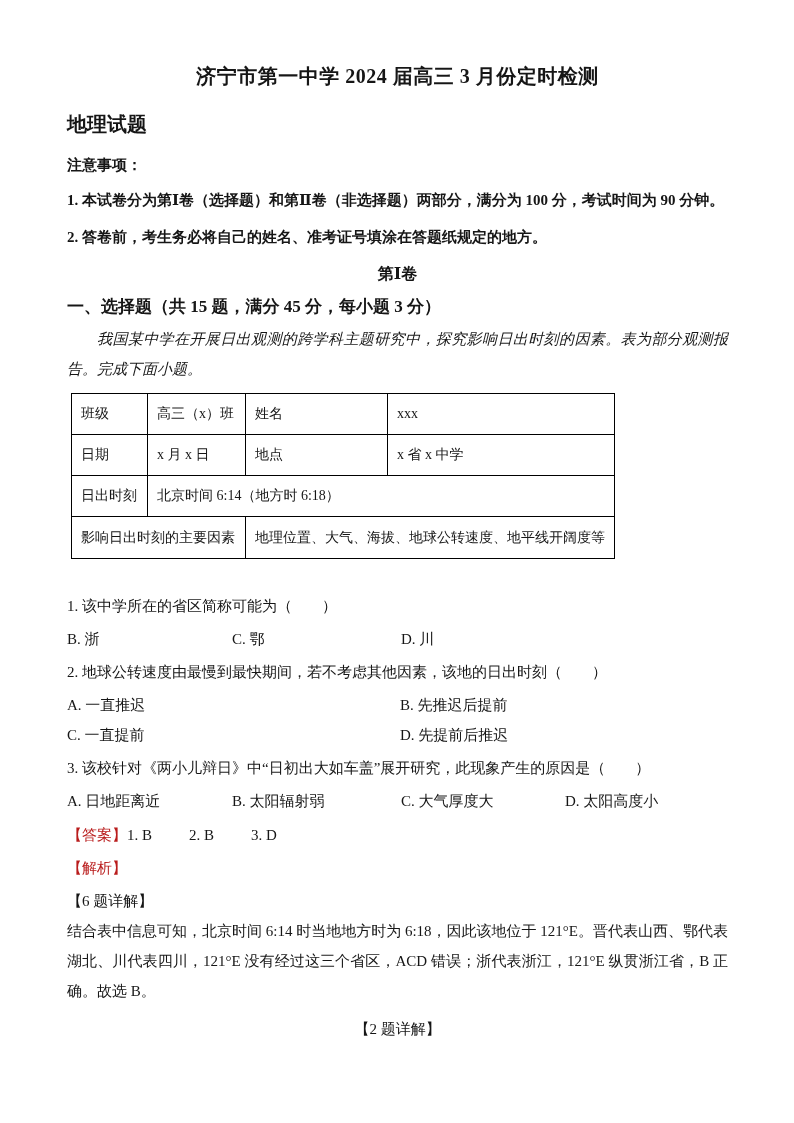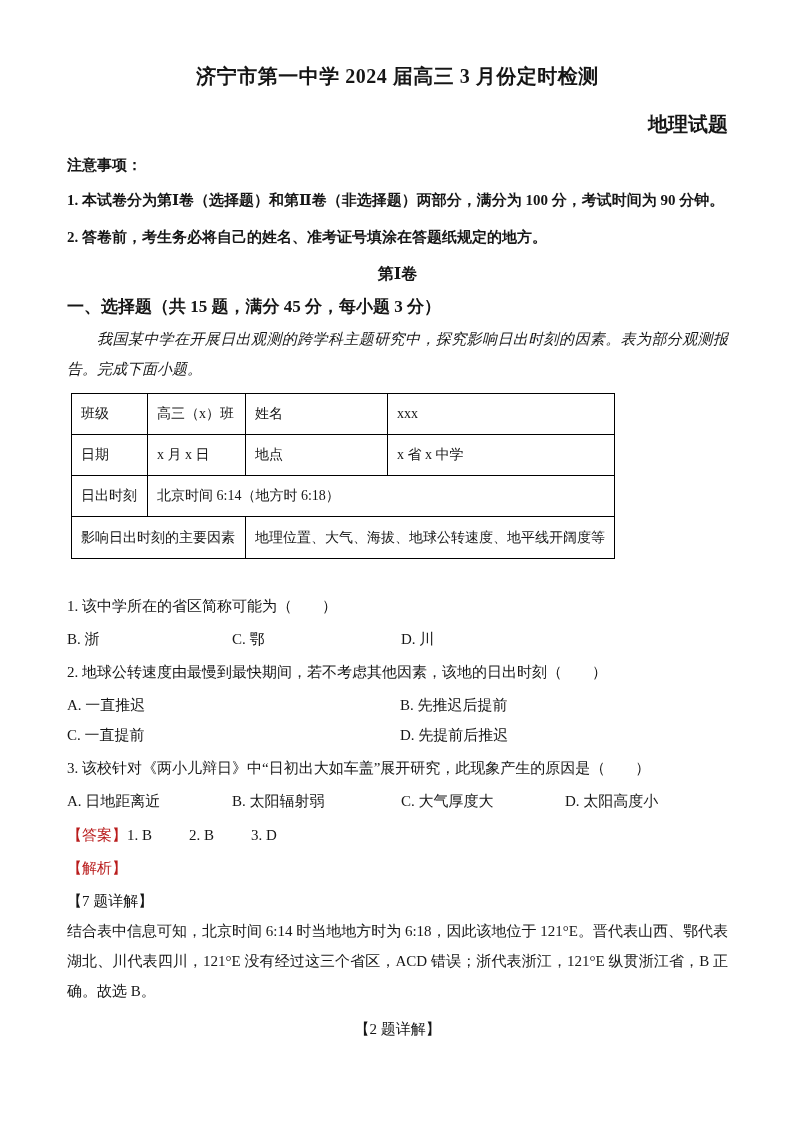--- a/index.html
+++ b/index.html
@@ -10,21 +10,21 @@
     color: #161616;
     overflow: hidden;
   }
   .page { padding: 62px 66px 0 67px; }
 
   .doc-title {
     font-size: 20px; font-weight: 700; text-align: center;
     line-height: 28px; margin-bottom: 20px; letter-spacing: .5px;
   }
   .doc-subtitle {
-    font-size: 20px; font-weight: 700; text-align: right;
+    font-size: 20px; font-weight: 700; text-align: left;
     line-height: 28px; margin-bottom: 10px;
   }
   .notice-heading { font-size: 15px; font-weight: 700; line-height: 34px; }
   .notice-item   { font-size: 15px; font-weight: 700; line-height: 37px; text-align: justify; }
 
   .part-heading { text-align: center; font-weight: 700; font-size: 16px; line-height: 32px; margin-top: 2px; }
   .section-heading { font-weight: 700; font-size: 17px; line-height: 34px; }
 
   .intro {
     font-style: italic; font-size: 15px; line-height: 30px;
@@ -134,20 +134,20 @@
     </div>
 
     <div class="answer-line">
       <span class="blue">【答案】</span><span class="ans">1. B</span><span class="ans">2. B</span><span class="ans">3. D</span>
     </div>
 
     <div class="analysis-line">
       <span class="blue">【解析】</span>
     </div>
 
-    <div class="detail-heading">【7 题详解】</div>
+    <div class="detail-heading">【6 题详解】</div>
     <p class="detail-text">结合表中信息可知，北京时间 6:14 时当地地方时为 6:18，因此该地位于 121°E。晋代表山西、鄂代表湖北、川代表四川，121°E 没有经过这三个省区，ACD 错误；浙代表浙江，121°E 纵贯浙江省，B 正确。故选 B。</p>
 
     <div class="detail-heading second">【2 题详解】</div>
 
   </div>
 
 </div>
 
 </body></html>

